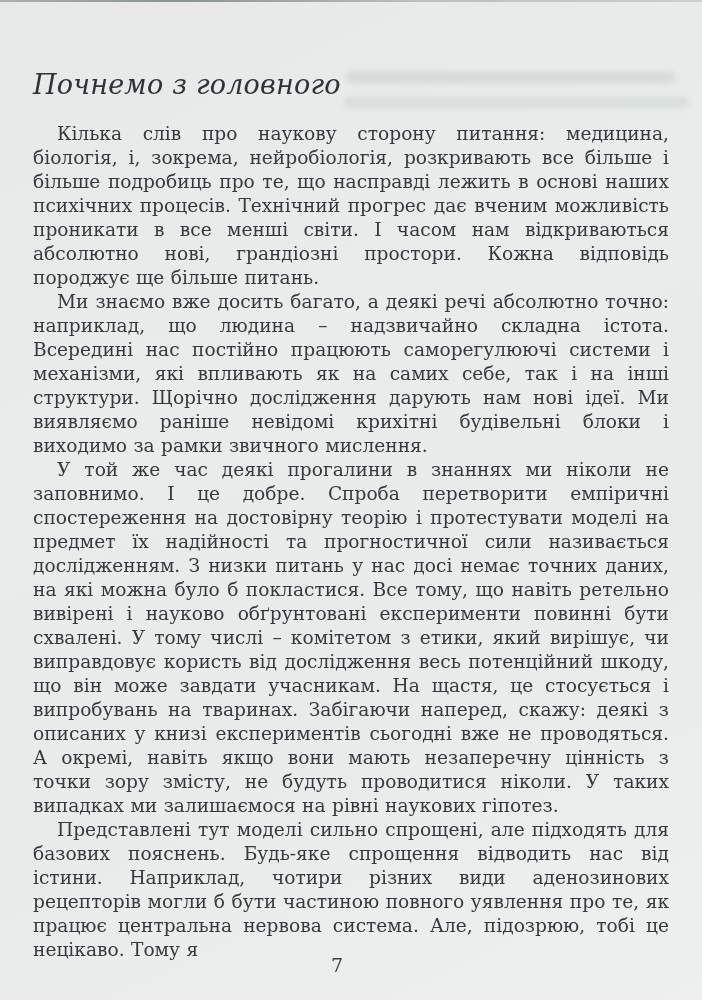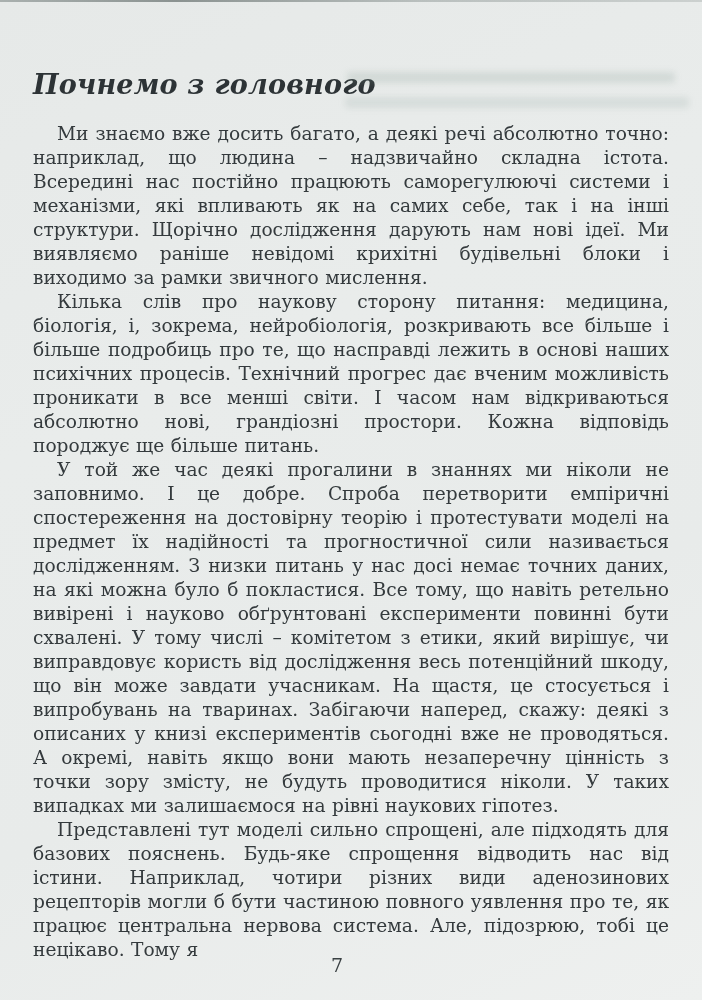--- a/index.html
+++ b/index.html
@@ -35,21 +35,21 @@
     filter: blur(3px);
   }
   .ghost-line.g1 { left: 347px; top: 72px;  width: 328px; height: 11px; }
   .ghost-line.g2 { left: 345px; top: 97px;  width: 344px; height: 11px;
                    background: rgba(125,148,142,0.16); }
   .chapter-heading {
     margin: 0;
     padding: 70px 0 0 33px;
     font-family: "DejaVu Serif", "Liberation Serif", serif;
     font-style: italic;
-    font-weight: bold;
+    font-weight: normal;
     font-size: 27px;
     line-height: 30px;
     letter-spacing: 0.2px;
     color: #2d3336;
   }
   .text-block {
     margin: 22px 33px 0 33px;
     width: 636px;
   }
   .text-block p {
@@ -77,21 +77,21 @@
 <div class="scan-page">
 
   <div class="scan-edge-top"></div>
 
   <div class="ghost-line g1"></div>
   <div class="ghost-line g2"></div>
 
   <h1 class="chapter-heading">Почнемо з головного</h1>
 
   <div class="text-block">
+    <p>Кілька слів про наукову сторону питання: медицина, біологія, і, зокрема, нейробіологія, розкривають все більше і більше подробиць про те, що насправді лежить в основі наших психічних процесів. Технічний прогрес дає вченим можливість проникати в все менші світи. І часом нам відкриваються абсолютно нові, грандіозні простори. Кожна відповідь породжує ще більше питань.</p>
     <p>Ми знаємо вже досить багато, а деякі речі абсолютно точно: наприклад, що людина – надзвичайно складна істота. Всередині нас постійно працюють саморегулюючі системи і механізми, які впливають як на самих себе, так і на інші структури. Щорічно дослідження дарують нам нові ідеї. Ми виявляємо раніше невідомі крихітні будівельні блоки і виходимо за рамки звичного мислення.</p>
-    <p>Кілька слів про наукову сторону питання: медицина, біологія, і, зокрема, нейробіологія, розкривають все більше і більше подробиць про те, що насправді лежить в основі наших психічних процесів. Технічний прогрес дає вченим можливість проникати в все менші світи. І часом нам відкриваються абсолютно нові, грандіозні простори. Кожна відповідь породжує ще більше питань.</p>
     <p>У той же час деякі прогалини в знаннях ми ніколи не заповнимо. І це добре. Спроба перетворити емпіричні спостереження на достовірну теорію і протестувати моделі на предмет їх надійності та прогностичної сили називається дослідженням. З низки питань у нас досі немає точних даних, на які можна було б покластися. Все тому, що навіть ретельно вивірені і науково обґрунтовані експерименти повинні бути схвалені. У тому числі – комітетом з етики, який вирішує, чи виправдовує користь від дослідження весь потенційний шкоду, що він може завдати учасникам. На щастя, це стосується і випробувань на тваринах. Забігаючи наперед, скажу: деякі з описаних у книзі експериментів сьогодні вже не проводяться. А окремі, навіть якщо вони мають незаперечну цінність з точки зору змісту, не будуть проводитися ніколи. У таких випадках ми залишаємося на рівні наукових гіпотез.</p>
     <p>Представлені тут моделі сильно спрощені, але підходять для базових пояснень. Будь-яке спрощення відводить нас від істини. Наприклад, чотири різних види аденозинових рецепторів могли б бути частиною повного уявлення про те, як працює центральна нервова система. Але, підозрюю, тобі це нецікаво. Тому я</p>
   </div>
 
   <div class="page-number">7</div>
 
 </div>
 
 </body></html>

